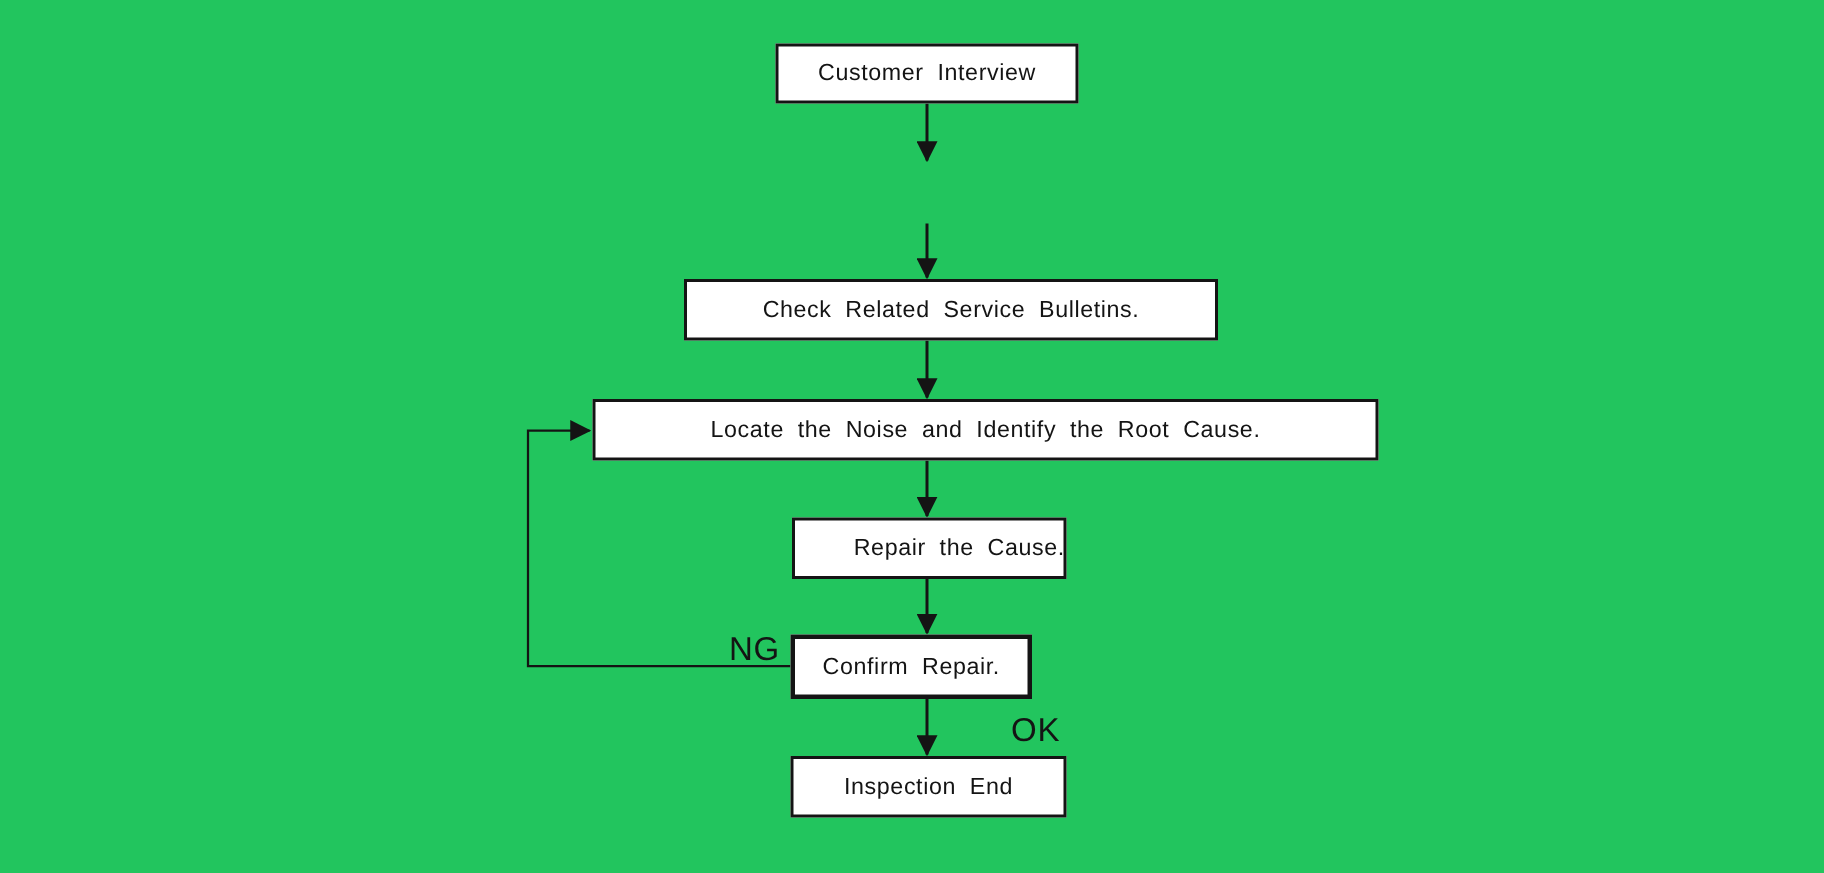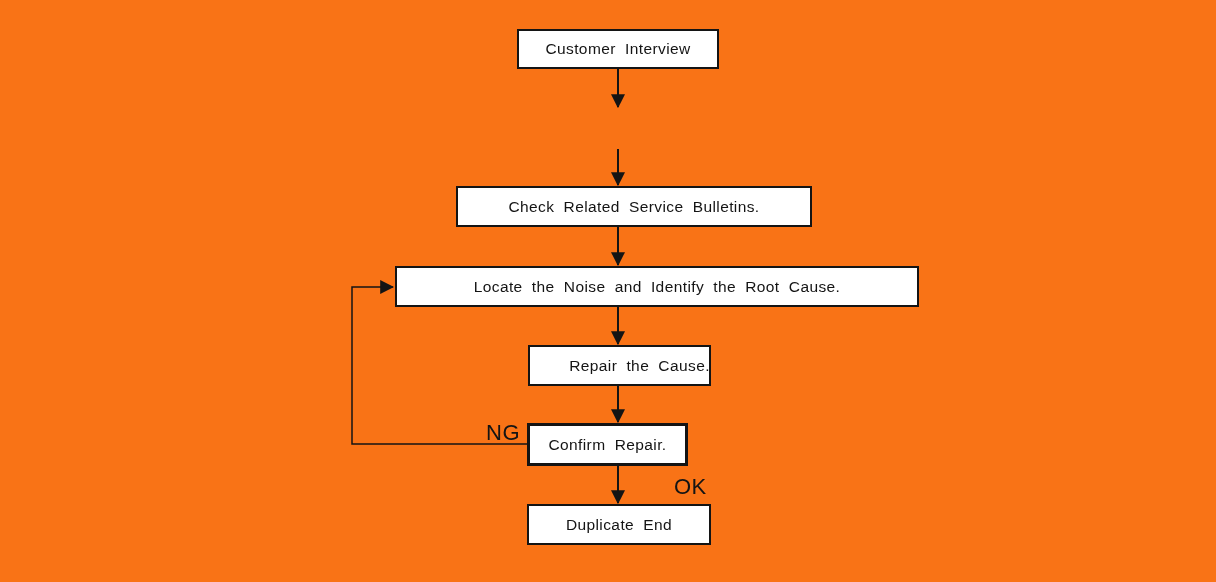--- a/index.html
+++ b/index.html
@@ -4,21 +4,21 @@
 <style>
   html, body {
     margin: 0;
     padding: 0;
     background: #ffffff;
   }
   #canvas {
     position: relative;
     width: 1216px;
     height: 582px;
-    background: #f97316;
+    background: #22c55e;
     font-family: "Liberation Sans", sans-serif;
     overflow: hidden;
   }
   #connectors {
     position: absolute;
     left: 0;
     top: 0;
     width: 1216px;
     height: 582px;
   }
@@ -75,17 +75,17 @@
     <div class="node" style="left: 395px; top: 266px; width: 524px; height: 41px;">
       <span>Locate the Noise and Identify the Root Cause.</span>
     </div>
     <div class="node" style="left: 528px; top: 345px; width: 183px; height: 41px; padding-left: 40px;">
       <span>Repair the Cause.</span>
     </div>
     <div class="node thick" style="left: 527px; top: 423px; width: 161px; height: 43px;">
       <span>Confirm Repair.</span>
     </div>
     <div class="node" style="left: 527px; top: 504px; width: 184px; height: 41px;">
-      <span>Duplicate End</span>
+      <span>Inspection End</span>
     </div>
     <div class="edge-label" style="left: 486px; top: 420px;">NG</div>
     <div class="edge-label" style="left: 674px; top: 474px;">OK</div>
   </div>
 
 </body></html>

